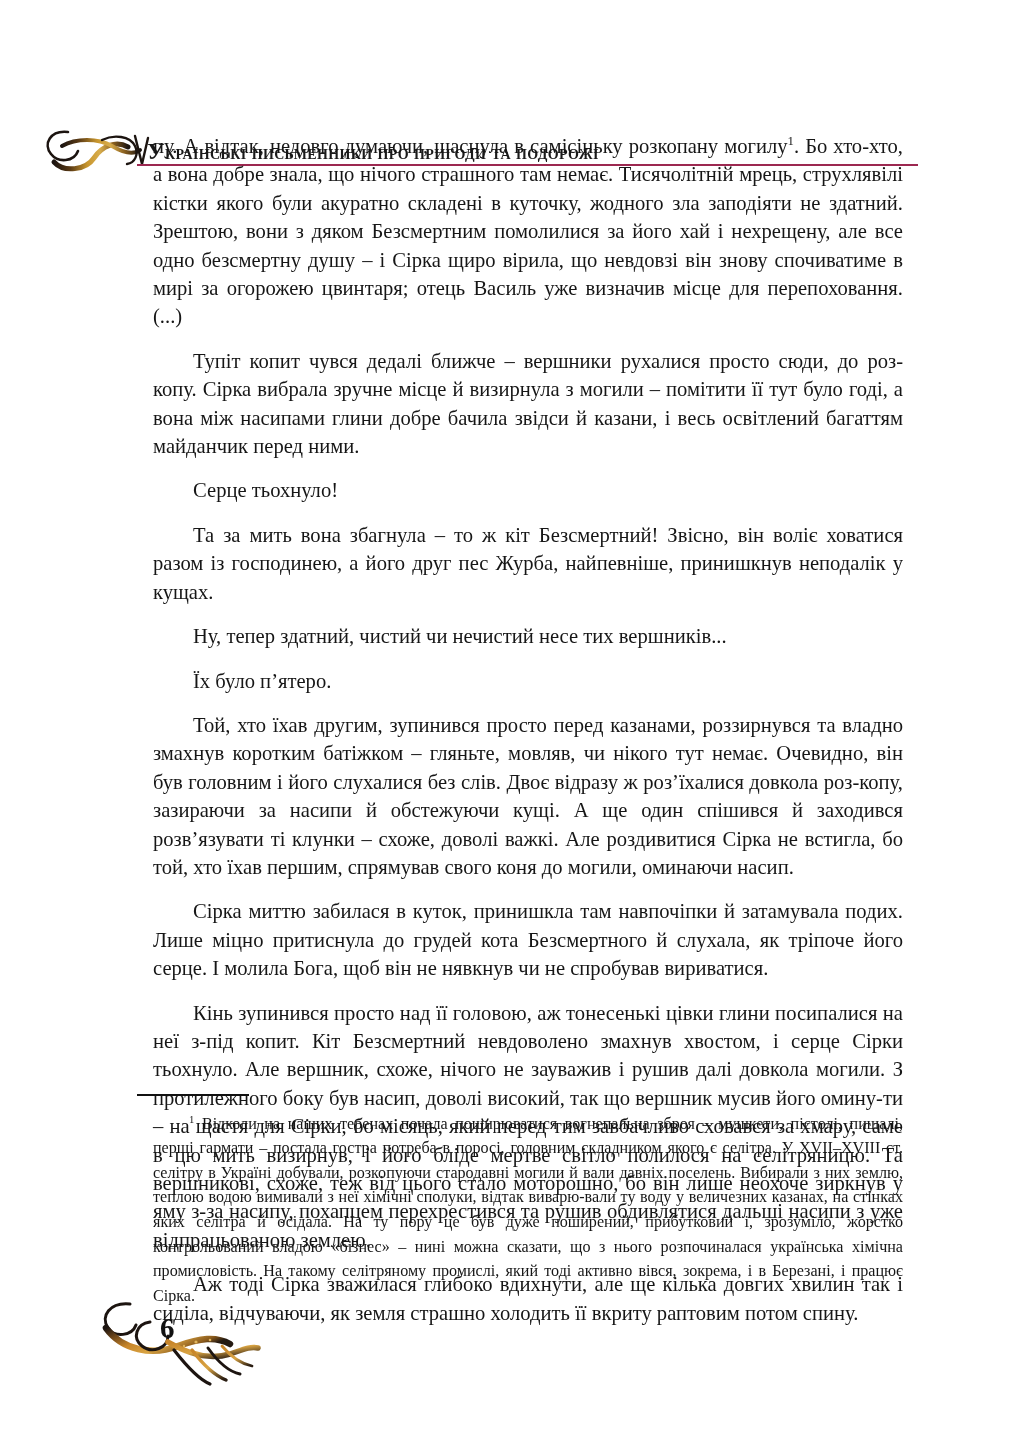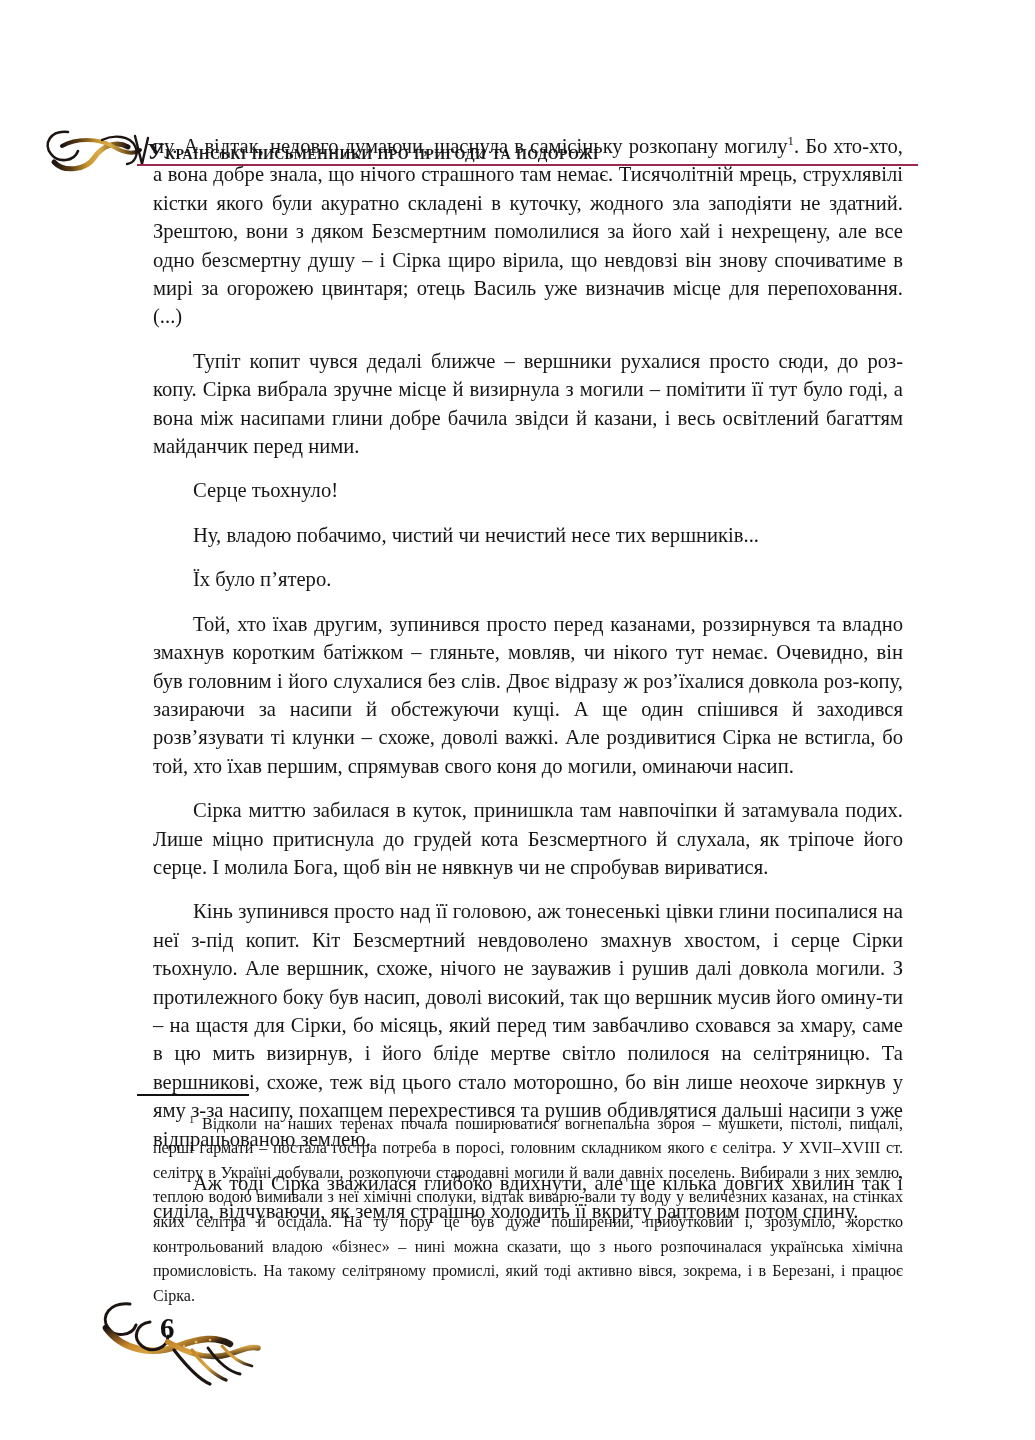--- a/index.html
+++ b/index.html
@@ -169,21 +169,22 @@
 
     <div class="header-title"><span class="initial">У</span><span>країнські письменники про пригоди та подорожі</span></div>
 
     <div class="header-rule"></div>
   </div>
 
   <div class="body-text">
     <p class="no-indent"><span>пу. А відтак, недовго думаючи, шаснула в самісіньку розкопану могилу<sup class="fn">1</sup>. Бо хто-хто, а вона добре знала, що нічого страшного там немає. Тисячолітній мрець, струхлявілі кістки якого були акуратно складені в куточку, жодного зла заподіяти не здатний. Зрештою, вони з дяком Безсмертним помолилися за його хай і нехрещену, але все одно безсмертну душу – і Сірка щиро вірила, що невдовзі він знову спочиватиме в мирі за огорожею цвинтаря; отець Василь уже визначив місце для перепоховання. (...)</span></p>
     <p><span>Тупіт копит чувся дедалі ближче – вершники рухалися просто сюди, до роз-копу. Сірка вибрала зручне місце й визирнула з могили – помітити її тут було годі, а вона між насипами глини добре бачила звідси й казани, і весь освітлений багаттям майданчик перед ними.</span></p>
     <p><span>Серце тьохнуло!</span></p>
-    <p><span>Ну, владою побачимо, чистий чи нечистий несе тих вершників...</span></p>
+    <p><span>Та за мить вона збагнула – то ж кіт Безсмертний! Звісно, він воліє ховатися разом із господинею, а його друг пес Журба, найпевніше, принишкнув неподалік у кущах.</span></p>
+    <p><span>Ну, тепер здатний, чистий чи нечистий несе тих вершників...</span></p>
     <p><span>Їх було п’ятеро.</span></p>
     <p><span>Той, хто їхав другим, зупинився просто перед казанами, роззирнувся та владно змахнув коротким батіжком – гляньте, мовляв, чи нікого тут немає. Очевидно, він був головним і його слухалися без слів. Двоє відразу ж роз’їхалися довкола роз-копу, зазираючи за насипи й обстежуючи кущі. А ще один спішився й заходився розв’язувати ті клунки – схоже, доволі важкі. Але роздивитися Сірка не встигла, бо той, хто їхав першим, спрямував свого коня до могили, оминаючи насип.</span></p>
     <p><span>Сірка миттю забилася в куток, принишкла там навпочіпки й затамувала подих. Лише міцно притиснула до грудей кота Безсмертного й слухала, як тріпоче його серце. І молила Бога, щоб він не нявкнув чи не спробував вириватися.</span></p>
     <p><span>Кінь зупинився просто над її головою, аж тонесенькі цівки глини посипалися на неї з-під копит. Кіт Безсмертний невдоволено змахнув хвостом, і серце Сірки тьохнуло. Але вершник, схоже, нічого не зауважив і рушив далі довкола могили. З протилежного боку був насип, доволі високий, так що вершник мусив його омину-ти – на щастя для Сірки, бо місяць, який перед тим завбачливо сховався за хмару, саме в цю мить визирнув, і його бліде мертве світло полилося на селітряницю. Та вершникові, схоже, теж від цього стало моторошно, бо він лише неохоче зиркнув у яму з-за насипу, похапцем перехрестився та рушив обдивлятися дальші насипи з уже відпрацьованою землею.</span></p>
     <p><span>Аж тоді Сірка зважилася глибоко вдихнути, але ще кілька довгих хвилин так і сиділа, відчуваючи, як земля страшно холодить її вкриту раптовим потом спину.</span></p>
   </div>
 
   <div class="footnote">
     <div class="footnote-rule"></div>
     <p class="footnote-text"><sup class="fn">1</sup> <span>Відколи на наших теренах почала поширюватися вогнепальна зброя – мушкети, пістолі, пищалі, перші гармати – постала гостра потреба в поросі, головним складником якого є селітра. У XVII–XVIII ст. селітру в Україні добували, розкопуючи стародавні могили й вали давніх поселень. Вибирали з них землю, теплою водою вимивали з неї хімічні сполуки, відтак виварю-вали ту воду у величезних казанах, на стінках яких селітра й осідала. На ту пору це був дуже поширений, прибутковий і, зрозуміло, жорстко контрольований владою «бізнес» – нині можна сказати, що з нього розпочиналася українська хімічна промисловість. На такому селітряному промислі, який тоді активно вівся, зокрема, і в Березані, і працює Сірка.</span></p>

